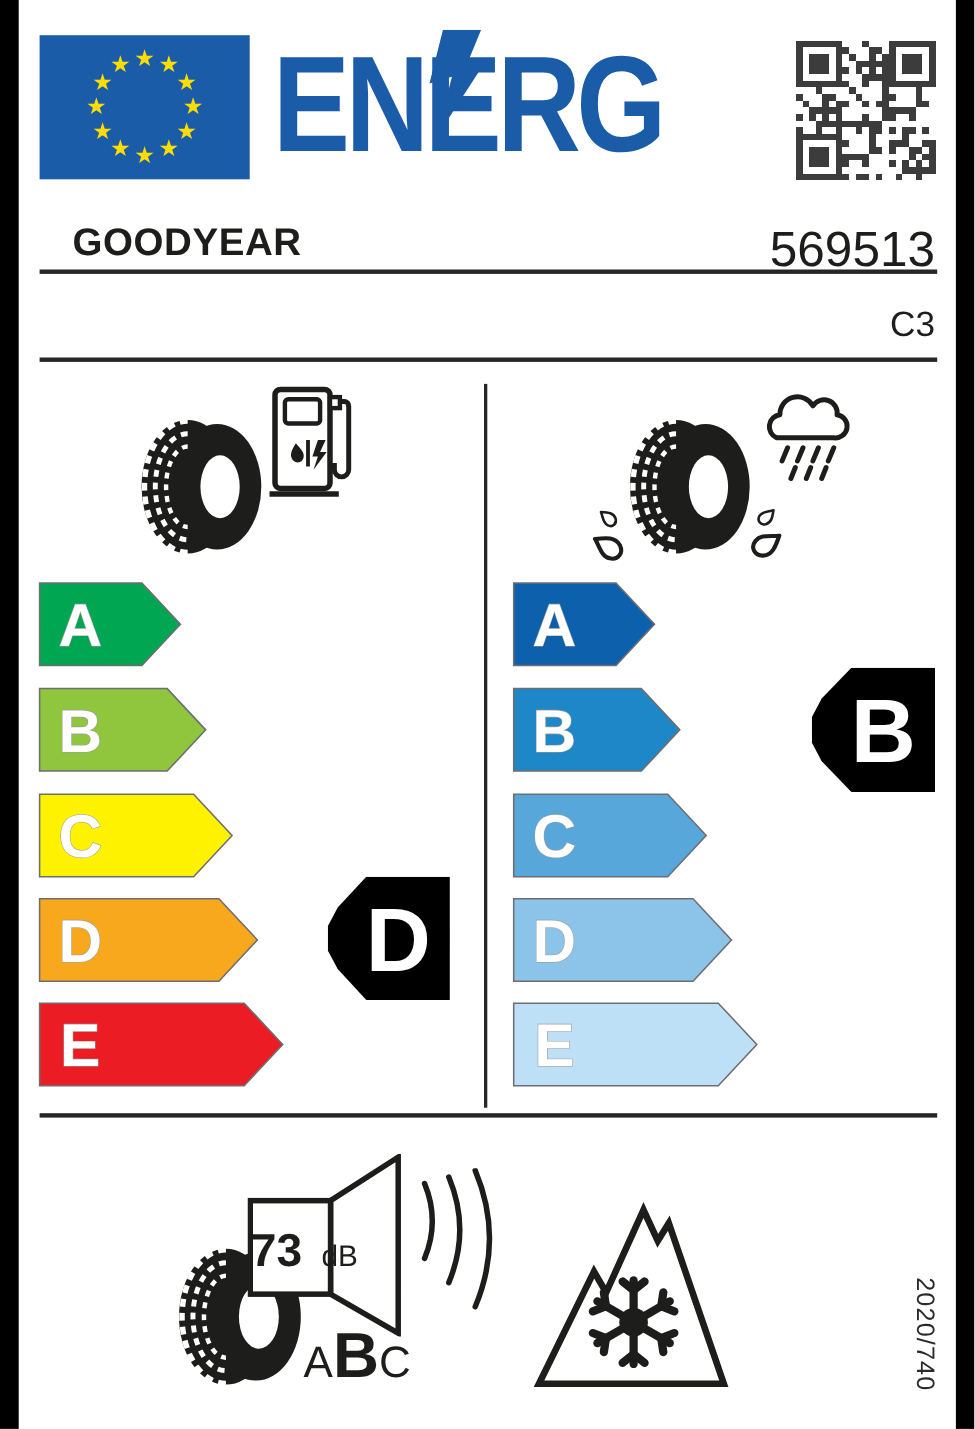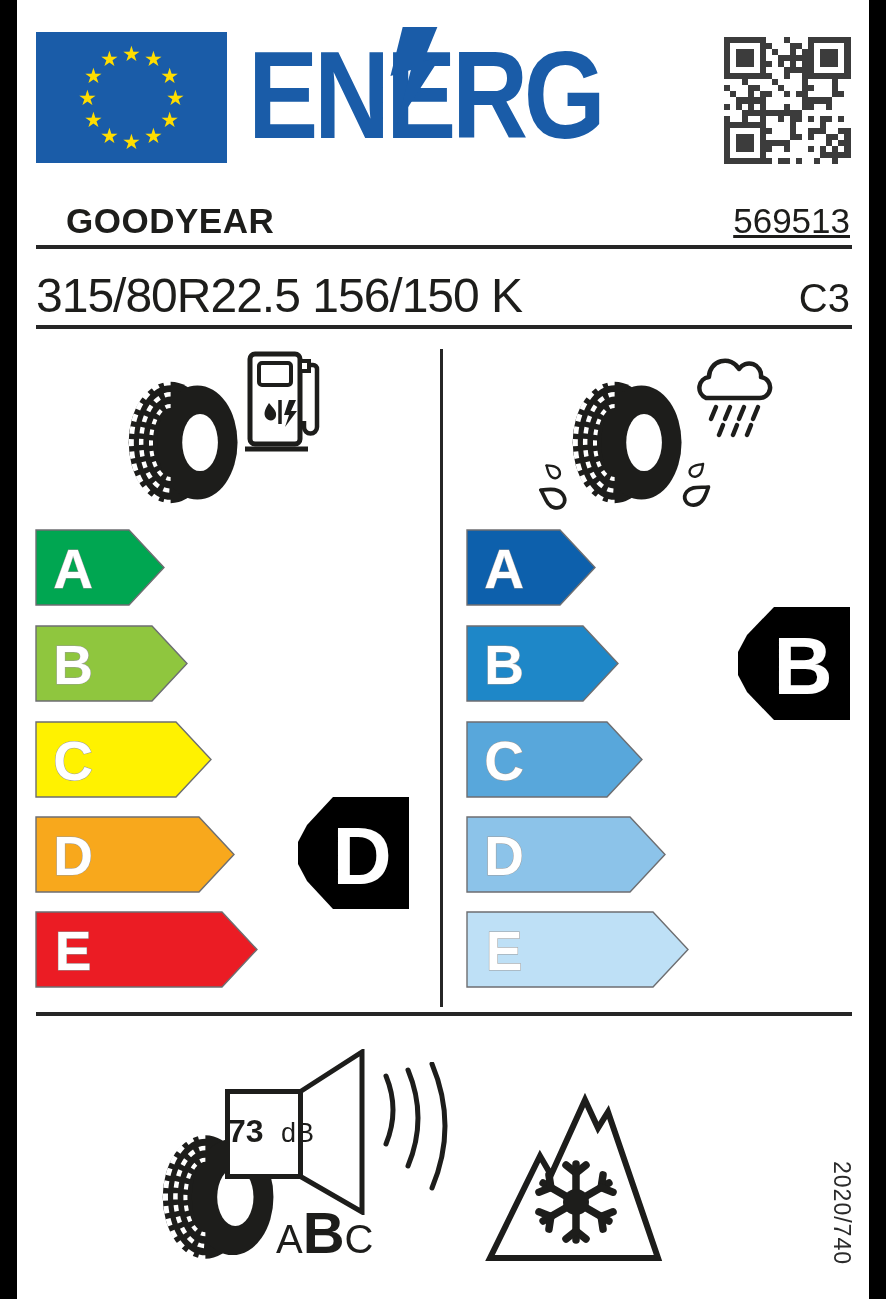--- a/index.html
+++ b/index.html
@@ -14,34 +14,34 @@
   
   .eu-flag{position:absolute;left:36px;top:32px;width:191px;height:131px;}
   .star{position:absolute;font-size:21px;line-height:21px;width:21px;text-align:center;}
   .energ{position:absolute;left:248px;top:30px;height:130px;display:flex;align-items:center;}
   .energ-text{font-size:124px;font-weight:700;letter-spacing:-5px;line-height:1;transform:scaleX(0.85);transform-origin:left top;}
   .bolt{position:absolute;left:386px;top:27px;width:64px;height:98px;}
   .qr{position:absolute;left:722px;top:37px;width:130px;height:127px;}
 
   
   .brand{position:absolute;left:36px;top:201px;font-size:35px;font-weight:700;letter-spacing:.5px;margin-left:30px;}
-  .artnum{position:absolute;right:36px;top:201px;font-size:35px;letter-spacing:0;text-decoration:underline;}
+  .artnum{position:absolute;right:36px;top:201px;font-size:45px;letter-spacing:0;}
   .dims{position:absolute;left:36px;top:268px;font-size:48px;letter-spacing:-1px;}
-  .tclass{position:absolute;right:36px;top:276px;font-size:40px;}
+  .tclass{position:absolute;right:36px;top:276px;font-size:32px;}
 
   
   .icon{position:absolute;}
   .scale{position:absolute;top:529px;width:300px;height:459px;}
   .scale.left{left:35px;}
   .scale.right{left:466px;}
   .badge{position:absolute;}
   .badge text{font-weight:700;fill:#fff;}
 
   .noise-text{position:absolute;left:228px;top:1113px;width:72px;text-align:center;white-space:nowrap;}
-  .noise-text .val{font-size:32px;font-weight:700;}
+  .noise-text .val{font-size:42px;font-weight:700;}
   .noise-text .unit{font-size:27px;font-weight:400;margin-left:13px;}
   .abc{position:absolute;left:276px;top:1204px;display:flex;align-items:baseline;}
   .abc span{line-height:1;}
   .abc .small{font-size:40px;font-weight:400;}
   .abc .big{font-size:58px;font-weight:700;}
   .reg{position:absolute;left:841px;top:1213px;transform:translate(-50%,-50%) rotate(90deg);font-size:23px;letter-spacing:1px;color:#2b2b2b;white-space:nowrap;}
 </style>
 </head>
 <body>
 
@@ -304,21 +304,20 @@
       <rect x="9" y="20" width="1" height="1" fill="#3C3C3C"></rect>
       <rect x="10" y="20" width="1" height="1" fill="#3C3C3C"></rect>
       <rect x="12" y="20" width="1" height="1" fill="#3C3C3C"></rect>
       <rect x="15" y="20" width="1" height="1" fill="#3C3C3C"></rect>
       <rect x="18" y="20" width="1" height="1" fill="#3C3C3C"></rect>
     </svg>
 
   <div class="brand">GOODYEAR</div>
   <div class="artnum">569513</div>
   <div class="hline" style="top:245px"></div>
-  <div class="dims">315/80R22.5 156/150 K</div>
   <div class="tclass">C3</div>
   <div class="hline" style="top:325px"></div>
   <div class="vline"></div>
 
   <svg class="icon" style="left:126px;top:372px;width:116px;height:141px">
       <use href="#tire"></use>
     </svg>
   <svg class="icon" style="left:244px;top:351px;width:78px;height:101px" viewBox="0 0 78 101">
     <line x1="1" y1="98" x2="64" y2="98" stroke="#1d1d1b" stroke-width="5"></line>
     <rect x="6" y="3" width="50" height="90" rx="5" fill="#fff" stroke="#1d1d1b" stroke-width="5"></rect>

